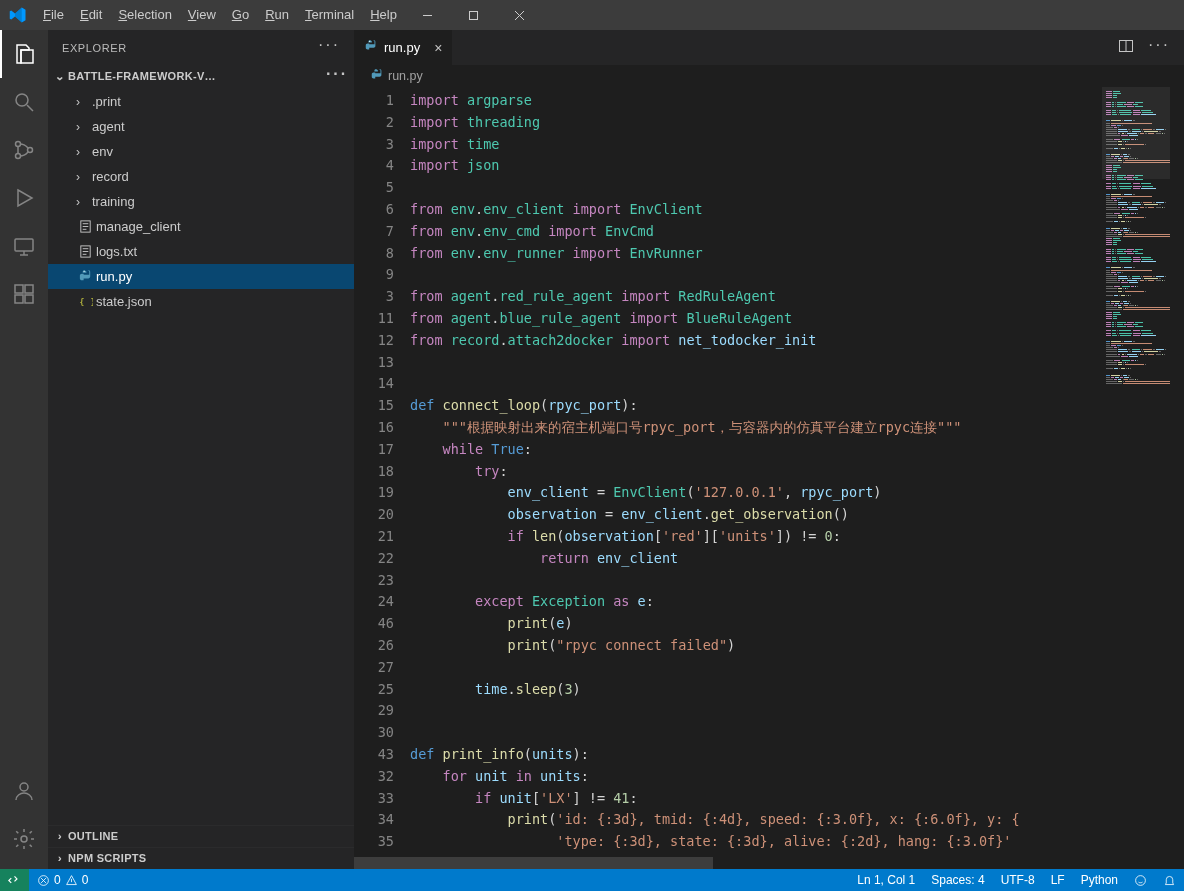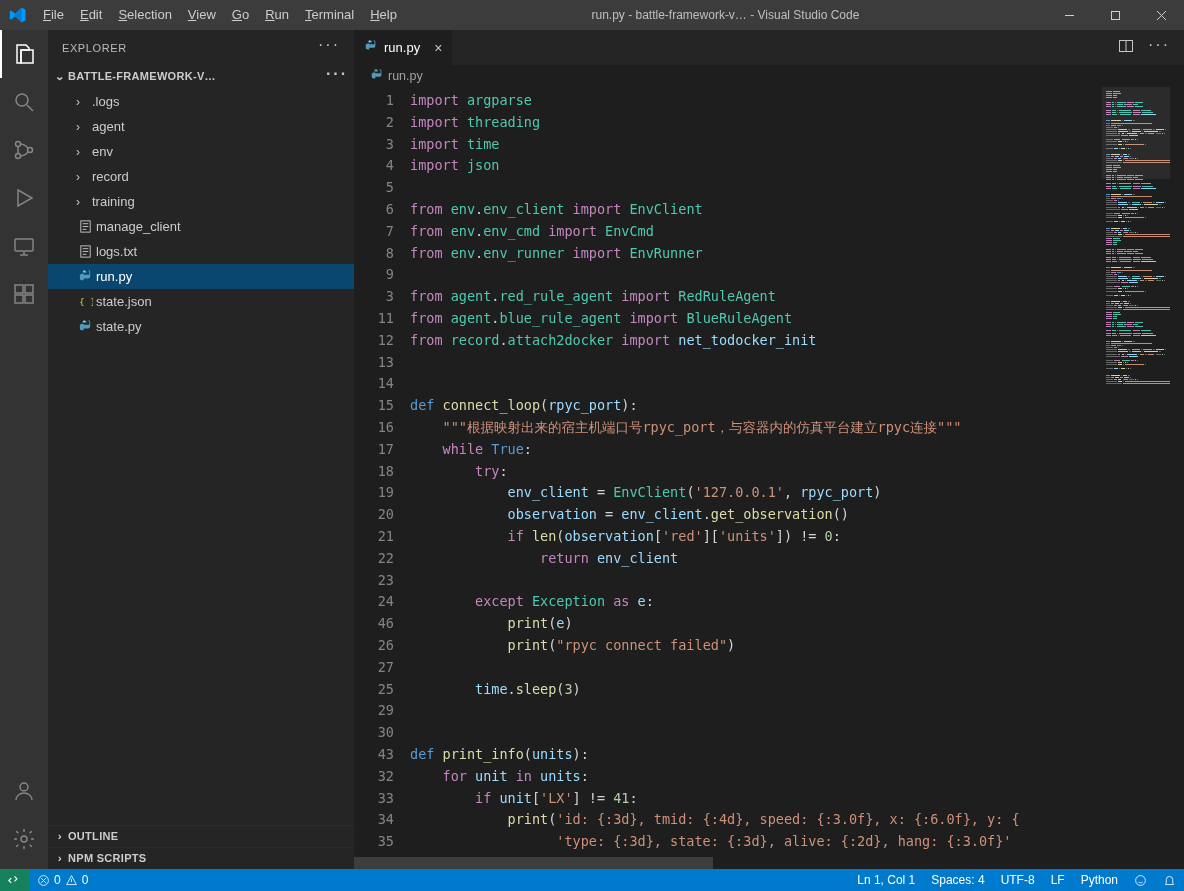--- a/index.html
+++ b/index.html
@@ -113,21 +113,20 @@
   <div class="menubar" id="menubar">
       <div class="menuitem"><span class="u">F</span>ile</div>
       <div class="menuitem"><span class="u">E</span>dit</div>
       <div class="menuitem"><span class="u">S</span>election</div>
       <div class="menuitem"><span class="u">V</span>iew</div>
       <div class="menuitem"><span class="u">G</span>o</div>
       <div class="menuitem"><span class="u">R</span>un</div>
       <div class="menuitem"><span class="u">T</span>erminal</div>
       <div class="menuitem"><span class="u">H</span>elp</div>
     </div>
-  <div class="titletext">run.py - battle-framework-v… - Visual Studio Code</div>
   <div class="wincontrols">
     <div class="wc">
         <svg viewBox="0 0 11 11">
           <line x1="1" y1="5.5" x2="10" y2="5.5"></line>
         </svg>
       </div>
     <div class="wc">
         <svg viewBox="0 0 11 11">
           <rect x="1.5" y="1.5" width="8" height="8"></rect>
         </svg>
@@ -209,21 +208,21 @@
     </div>
     <div class="pane">
       <div class="pane-hdr">
         <span class="chev">⌄</span>
         <span>BATTLE-FRAMEWORK-V…</span>
         <span class="hdr-actions">···</span>
       </div>
       <div class="tree" id="tree">
           <div class="row indent1">
             <span class="twist">›</span>
-            <span class="label">.logs</span>
+            <span class="label">.print</span>
           </div>
           <div class="row indent1">
             <span class="twist">›</span>
             <span class="label">agent</span>
           </div>
           <div class="row indent1">
             <span class="twist">›</span>
             <span class="label">env</span>
           </div>
           <div class="row indent1">
@@ -265,29 +264,20 @@
             </span>
             <span class="label">run.py</span>
           </div>
           <div class="row indent1">
             <span class="ico">
               <svg viewBox="0 0 16 16">
                 <text x="1" y="12" font-size="10" font-family="monospace" fill="#cbcb41">{ }</text>
               </svg>
             </span>
             <span class="label">state.json</span>
-          </div>
-          <div class="row indent1">
-            <span class="ico">
-              <svg viewBox="0 0 16 16">
-                <path class="ico-py" d="M7 1h3c1 0 2 1 2 2v3H6V5H4c-1 0-2 1-2 2v3c0 1 1 2 2 2h2v-2h5c1 0 2-1 2-2V3c0-1-1-2-2-2H7c-1 0-2 1-2 2v1h4V3c0-.5-.5-1-1-1z"></path>
-                <circle cx="6.5" cy="2.7" r=".6" fill="#fff"></circle>
-              </svg>
-            </span>
-            <span class="label">state.py</span>
           </div>
         </div>
     </div>
     <div style="flex:1"></div>
     <div class="pane outline">
       <div class="pane-hdr">
         <span class="chev">›</span>
         <span>OUTLINE</span>
       </div>
     </div>

